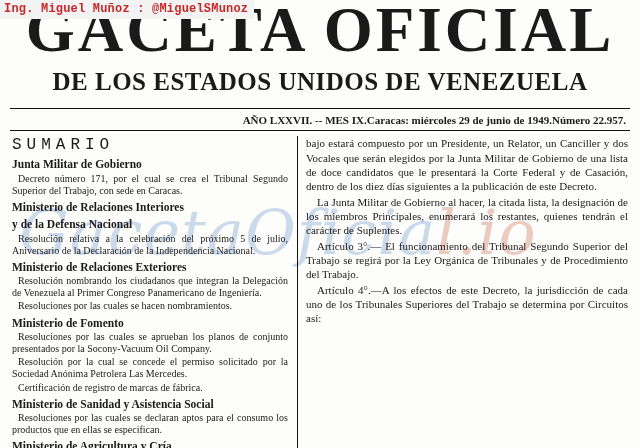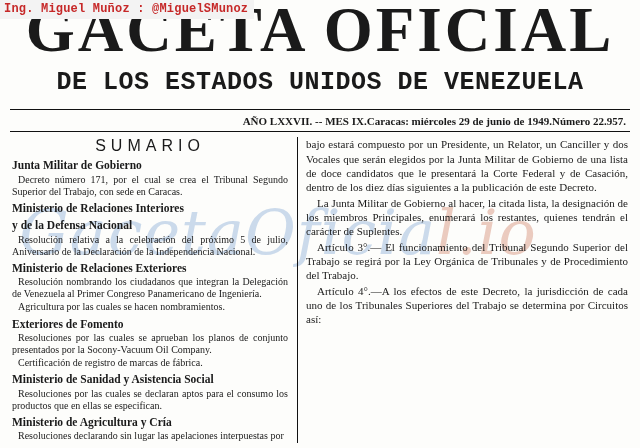--- a/index.html
+++ b/index.html
@@ -63,21 +63,21 @@
   .gaceta-title {
     font-family: "Liberation Serif", serif;
     font-weight: bold;
     font-size: 63px;
     line-height: 0.96;
     letter-spacing: 3px;
     margin: 0;
     white-space: nowrap;
   }
   .subtitle {
-    font-family: Liberation Mono, monospace;
+    font-family: Liberation Serif, serif;
     font-weight: bold;
     font-size: 25px;
     letter-spacing: 0.5px;
     margin: 8px 0 12px 0;
     white-space: nowrap;
   }
   .rule {
     border: 0;
     border-top: 1.5px solid #111;
     margin: 9px 10px 0 10px;
@@ -116,22 +116,21 @@
     width: 0;
     border-left: 1px solid #111;
     margin: 0 8px 0 0;
   }
   .col-right {
     flex: 1;
     box-sizing: border-box;
   }
 
   .sumario-head {
-    text-align: center;
-    font-family: Liberation Sans, sans-serif;
+    font-family: Liberation Mono, monospace;
     font-size: 16px;
     letter-spacing: 5px;
     font-weight: normal;
     margin: 0 0 2px 0;
   }
   .org {
     text-align: left;
     font-weight: bold;
     font-size: 11.5px;
     margin: 4px 0 1px 0;
@@ -188,26 +187,27 @@
 
       <div>
         <div class="org">Ministerio de Relaciones Interiores</div>
         <div class="org">y de la Defensa Nacional</div>
         <p class="entry">Resolución relativa a la celebración del próximo 5 de julio, Aniversario de la Declaración de la Independencia Nacional.</p>
       </div>
 
       <div>
         <div class="org">Ministerio de Relaciones Exteriores</div>
         <p class="entry">Resolución nombrando los ciudadanos que integran la Delegación de Venezuela al Primer Congreso Panamericano de Ingeniería.</p>
-        <p class="entry">Agricultura por las cuales se hacen nombramientos.</p>
-      </div>
-
-      <div>
-        <div class="org">Exteriores de Fomento</div>
+        <p class="entry">Resoluciones por las cuales se hacen nombramientos.</p>
+      </div>
+
+      <div>
+        <div class="org">Ministerio de Fomento</div>
         <p class="entry">Resoluciones por las cuales se aprueban los planos de conjunto presentados por la Socony-Vacuum Oil Company.</p>
+        <p class="entry">Resolución por la cual se concede el permiso solicitado por la Sociedad Anónima Petrolera Las Mercedes.</p>
         <p class="entry">Certificación de registro de marcas de fábrica.</p>
       </div>
 
       <div>
         <div class="org">Ministerio de Sanidad y Asistencia Social</div>
         <p class="entry">Resoluciones por las cuales se declaran aptos para el consumo los productos que en ellas se especifican.</p>
       </div>
 
       <div>
         <div class="org">Ministerio de Agricultura y Cría</div>

